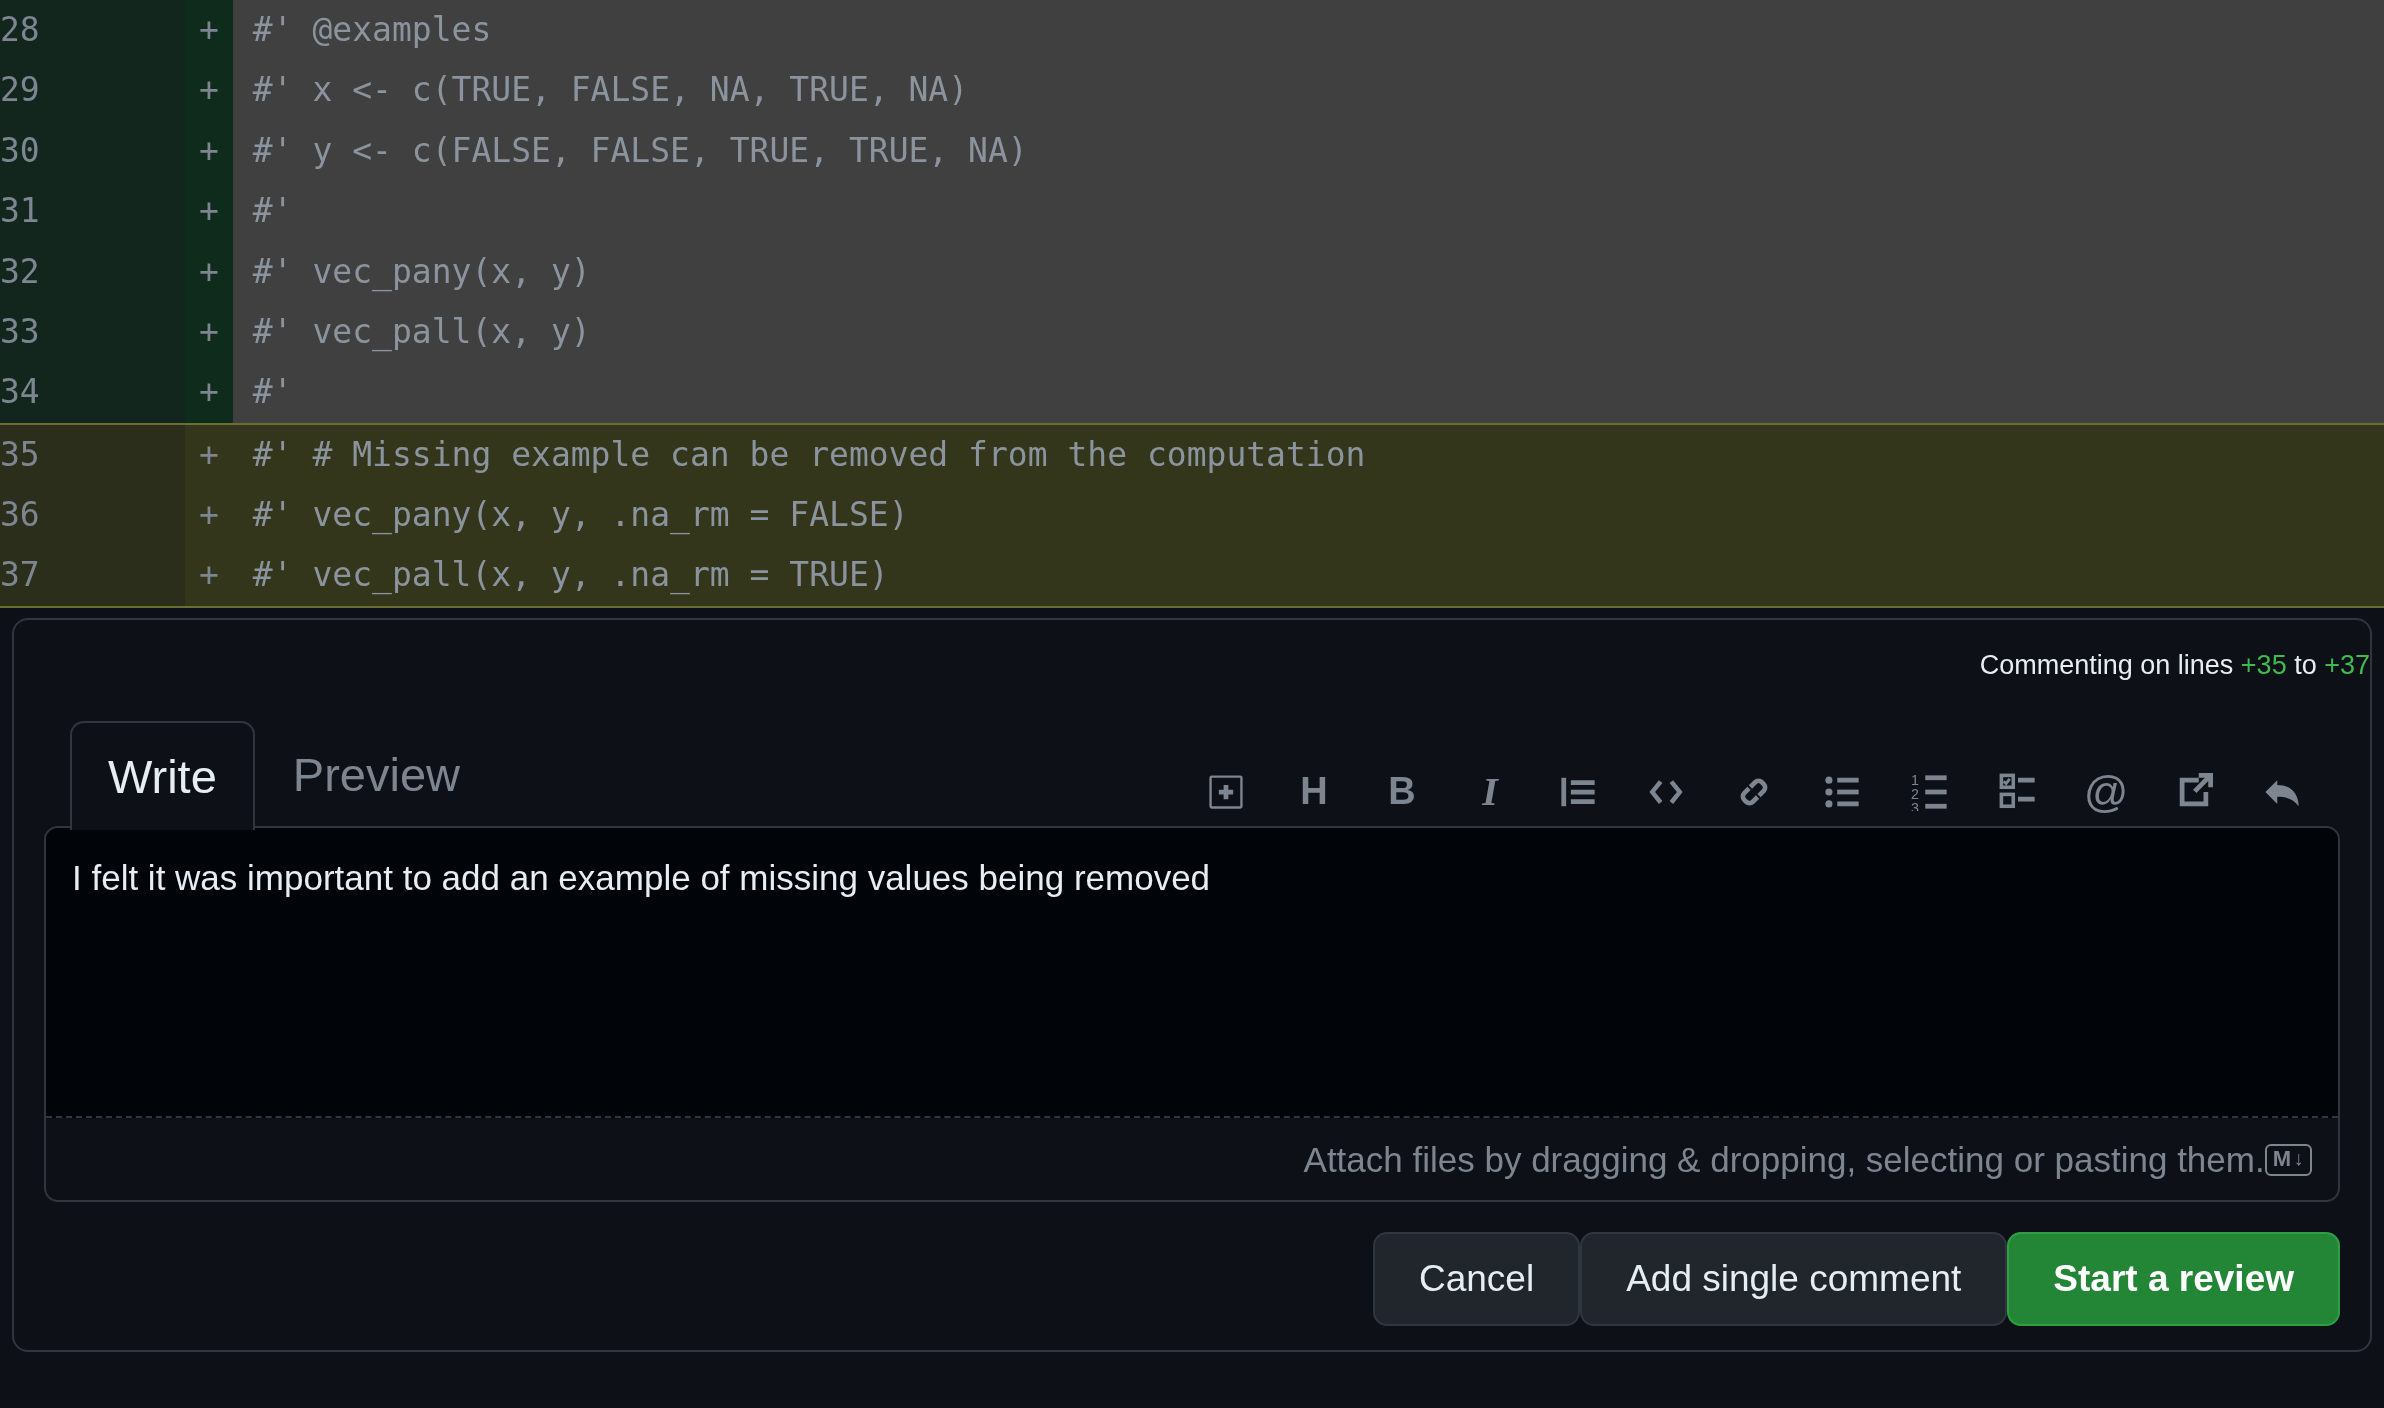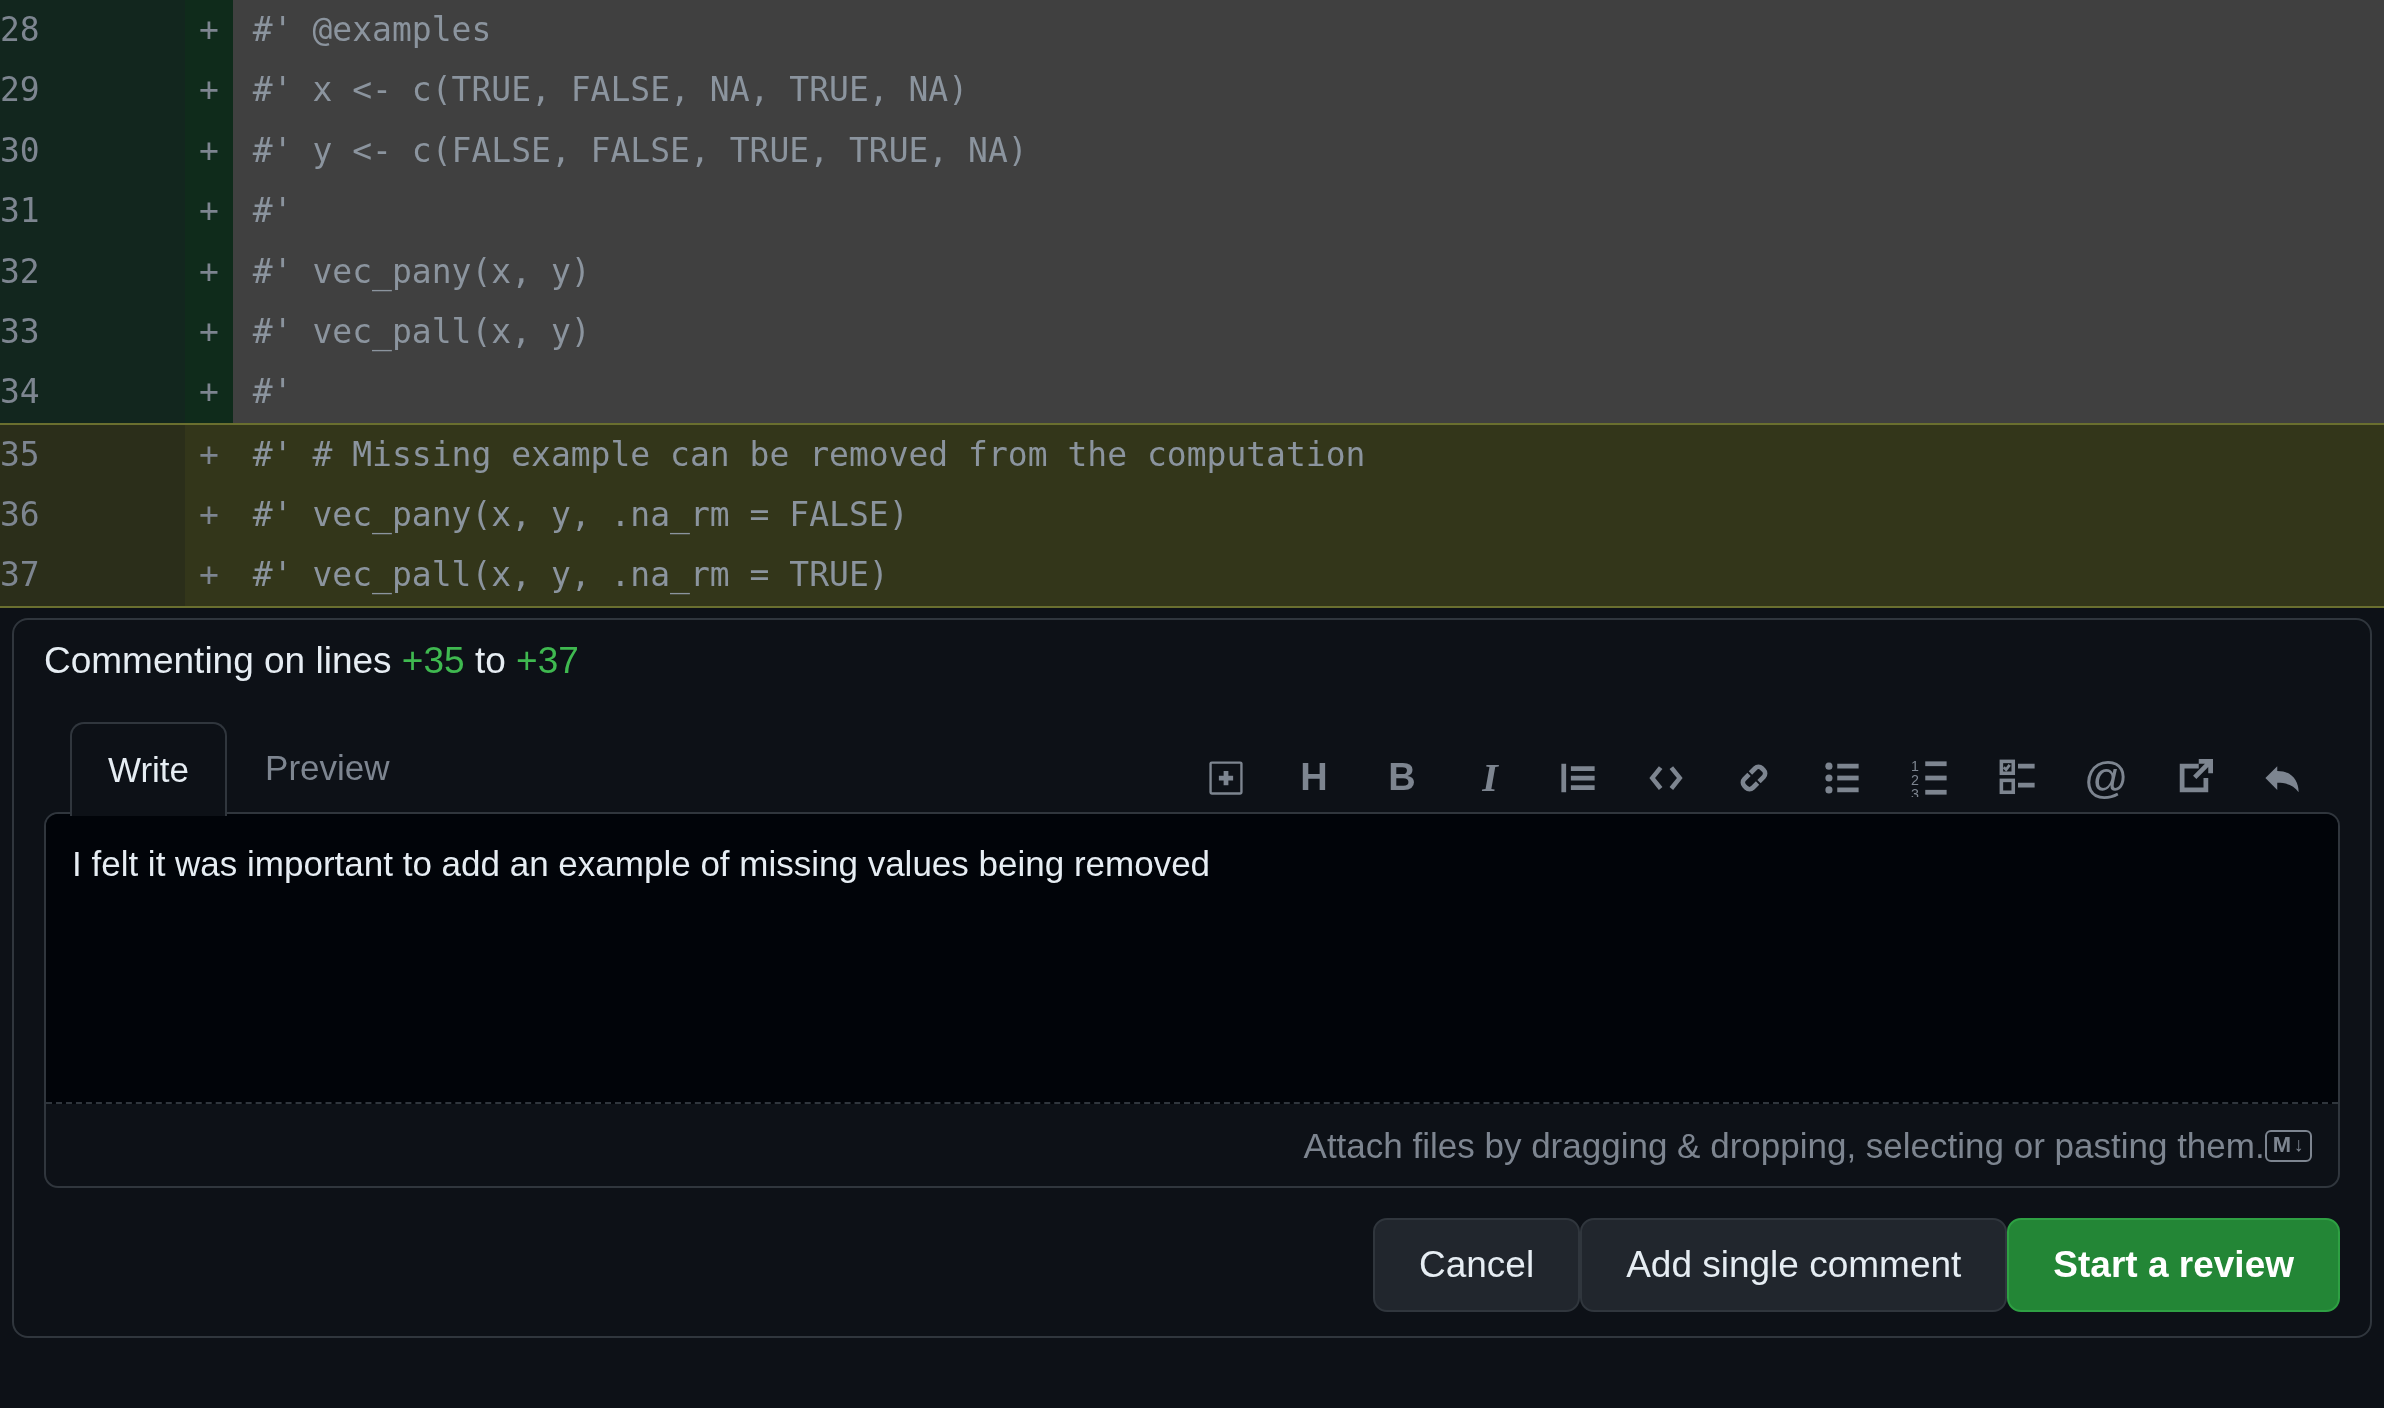--- a/index.html
+++ b/index.html
@@ -50,41 +50,42 @@
   .hl-bot-border td { border-bottom: 2px solid #6a6f2f; }
 
   .comment-area {
     border: 2px solid #30363d;
     border-radius: 16px;
     margin: 10px 12px 10px 12px;
     background: #0d1117;
     padding: 0 0 24px 0;
   }
   .commenting-on {
-    font-size: 37px;
-    color: #e6edf3;
-    padding: 20px 0 6px 30px;
+    font-size: 27px;
+    color: #e6edf3;
+    padding: 30px 0 6px 30px;
+    text-align: right;
   }
   .commenting-on .plus { color: #3fb950; }
 
   .editor-wrap {
     margin: 32px 30px 0 30px;
   }
   .tabs-row {
     display: flex;
     align-items: flex-end;
     justify-content: space-between;
   }
   .tabs {
     display: flex;
     gap: 0;
     margin-left: 26px;
   }
   .tab {
-    font-size: 35px;
+    font-size: 47px;
     padding: 26px 36px 26px 36px;
     color: #7d8590;
     border: 2px solid transparent;
     border-bottom: none;
     border-top-left-radius: 14px;
     border-top-right-radius: 14px;
     cursor: pointer;
   }
   .tab.active {
     color: #e6edf3;

